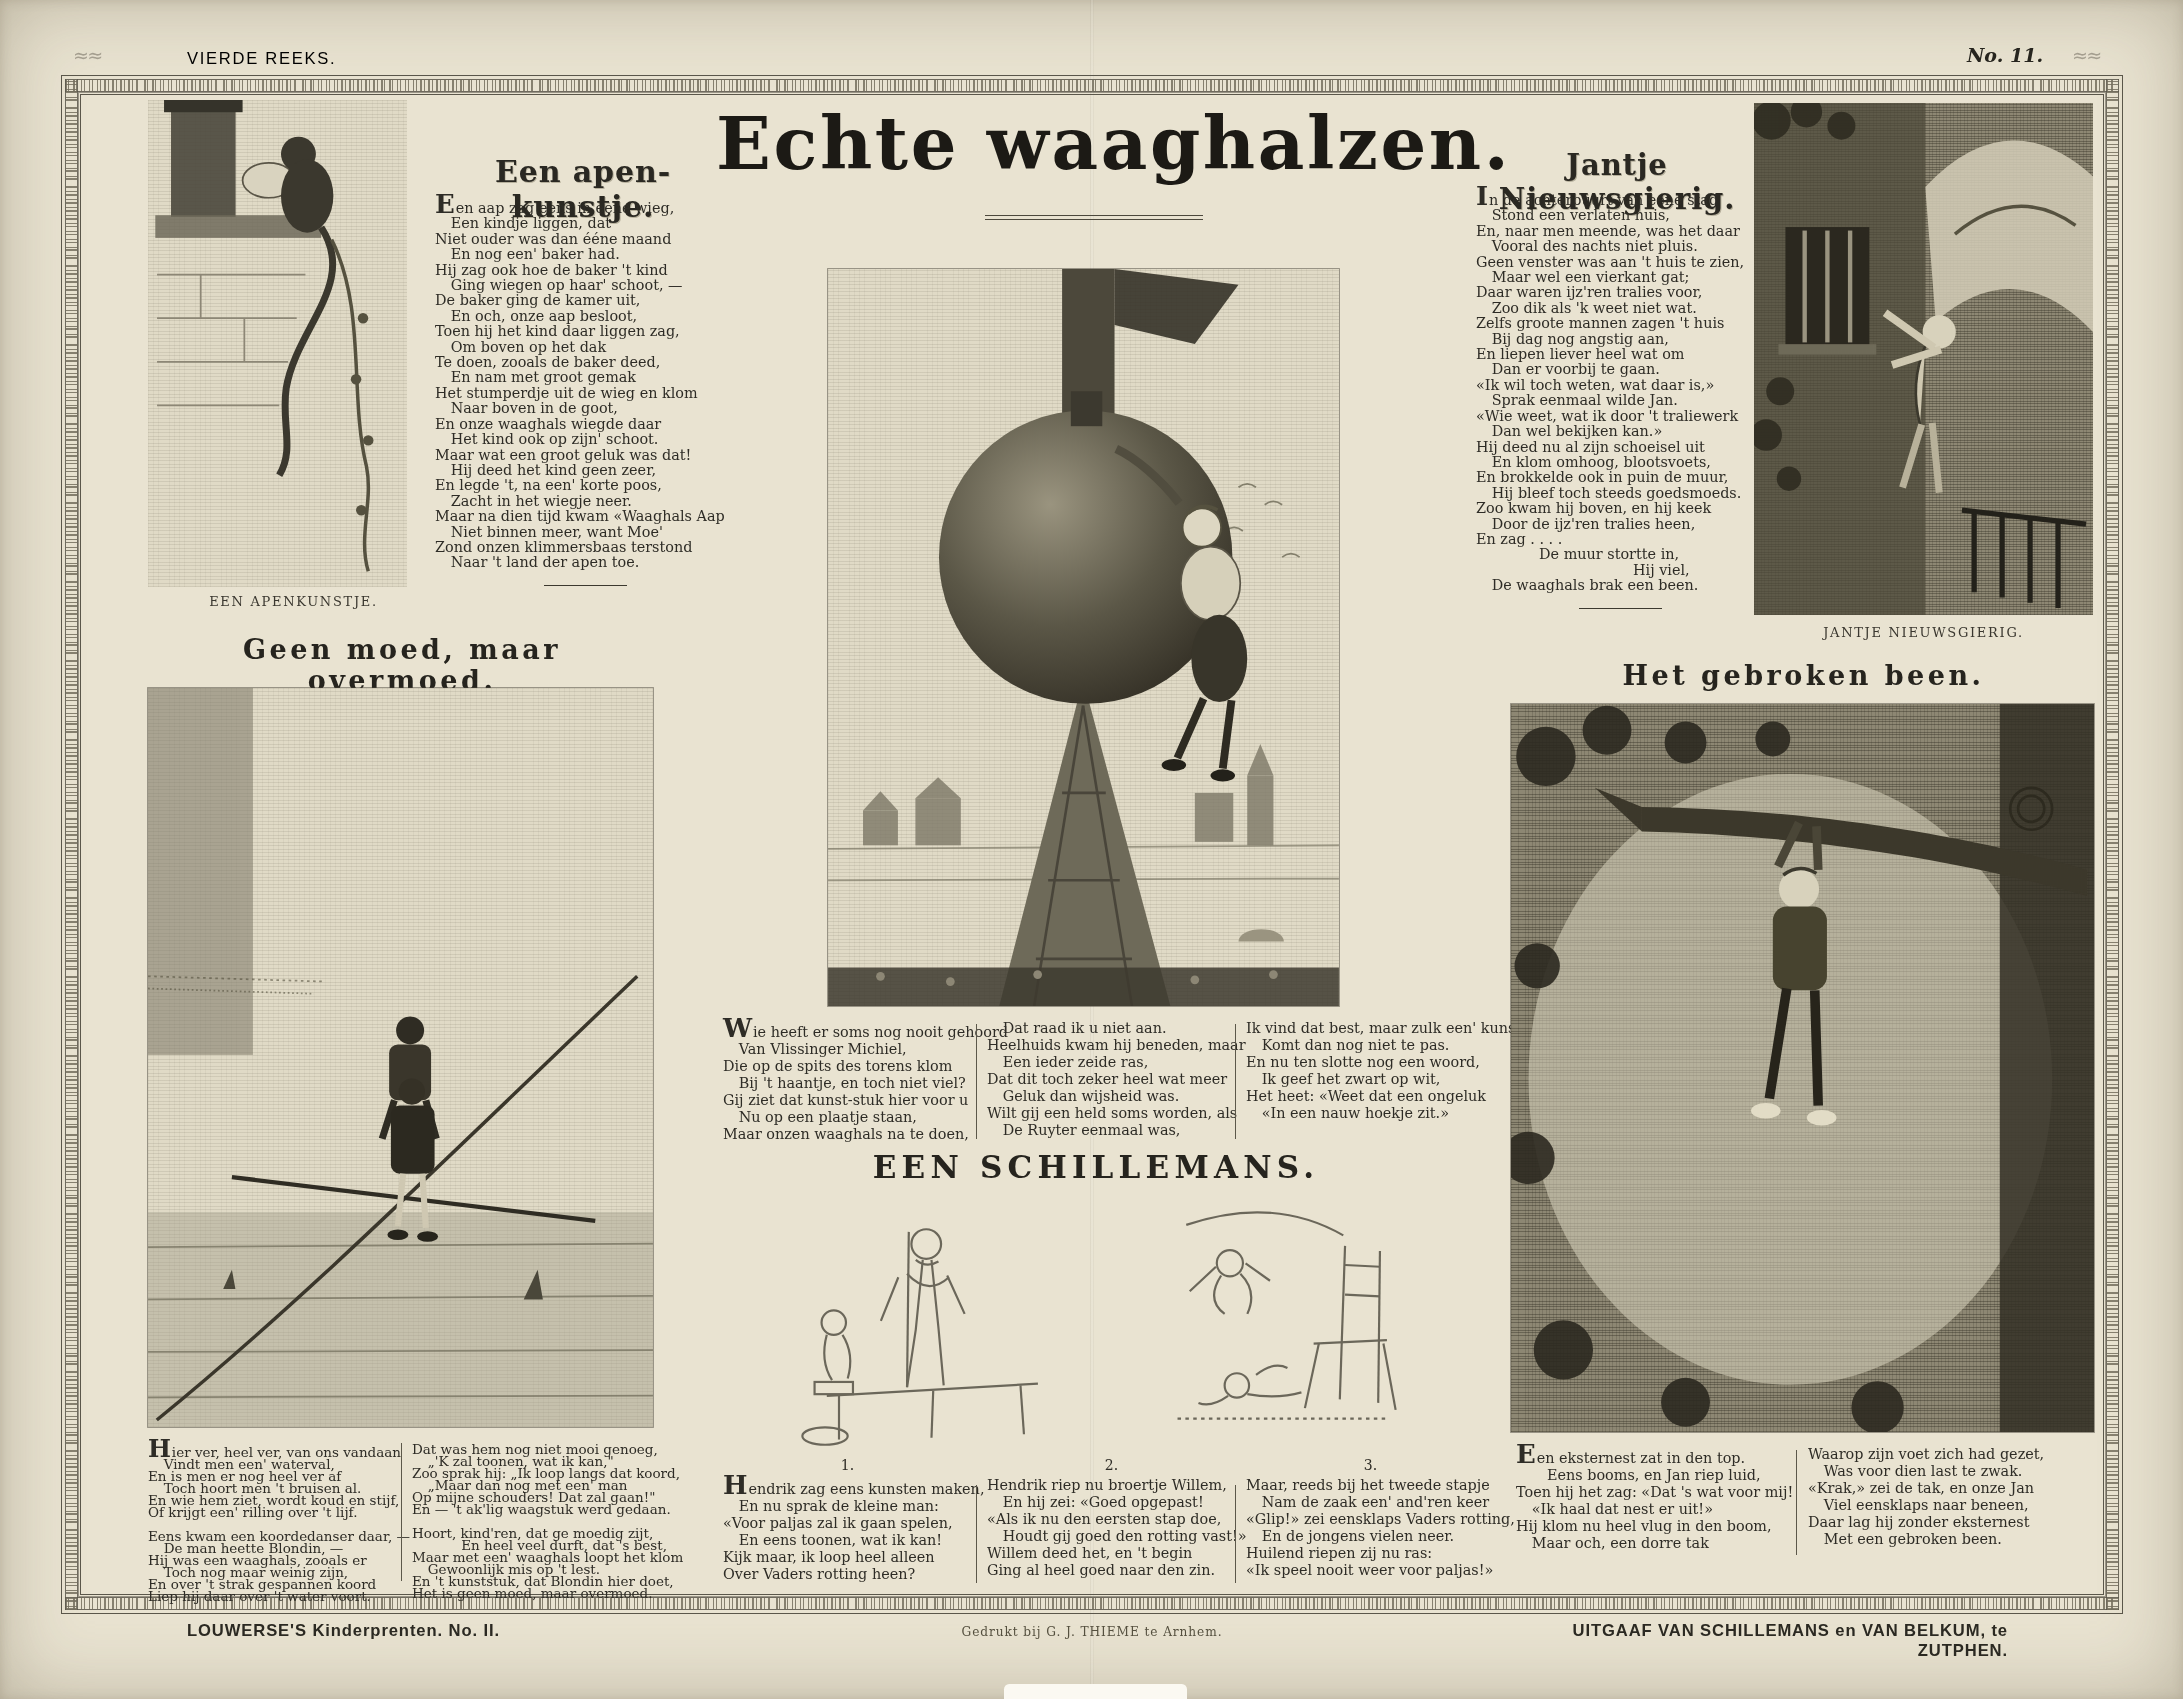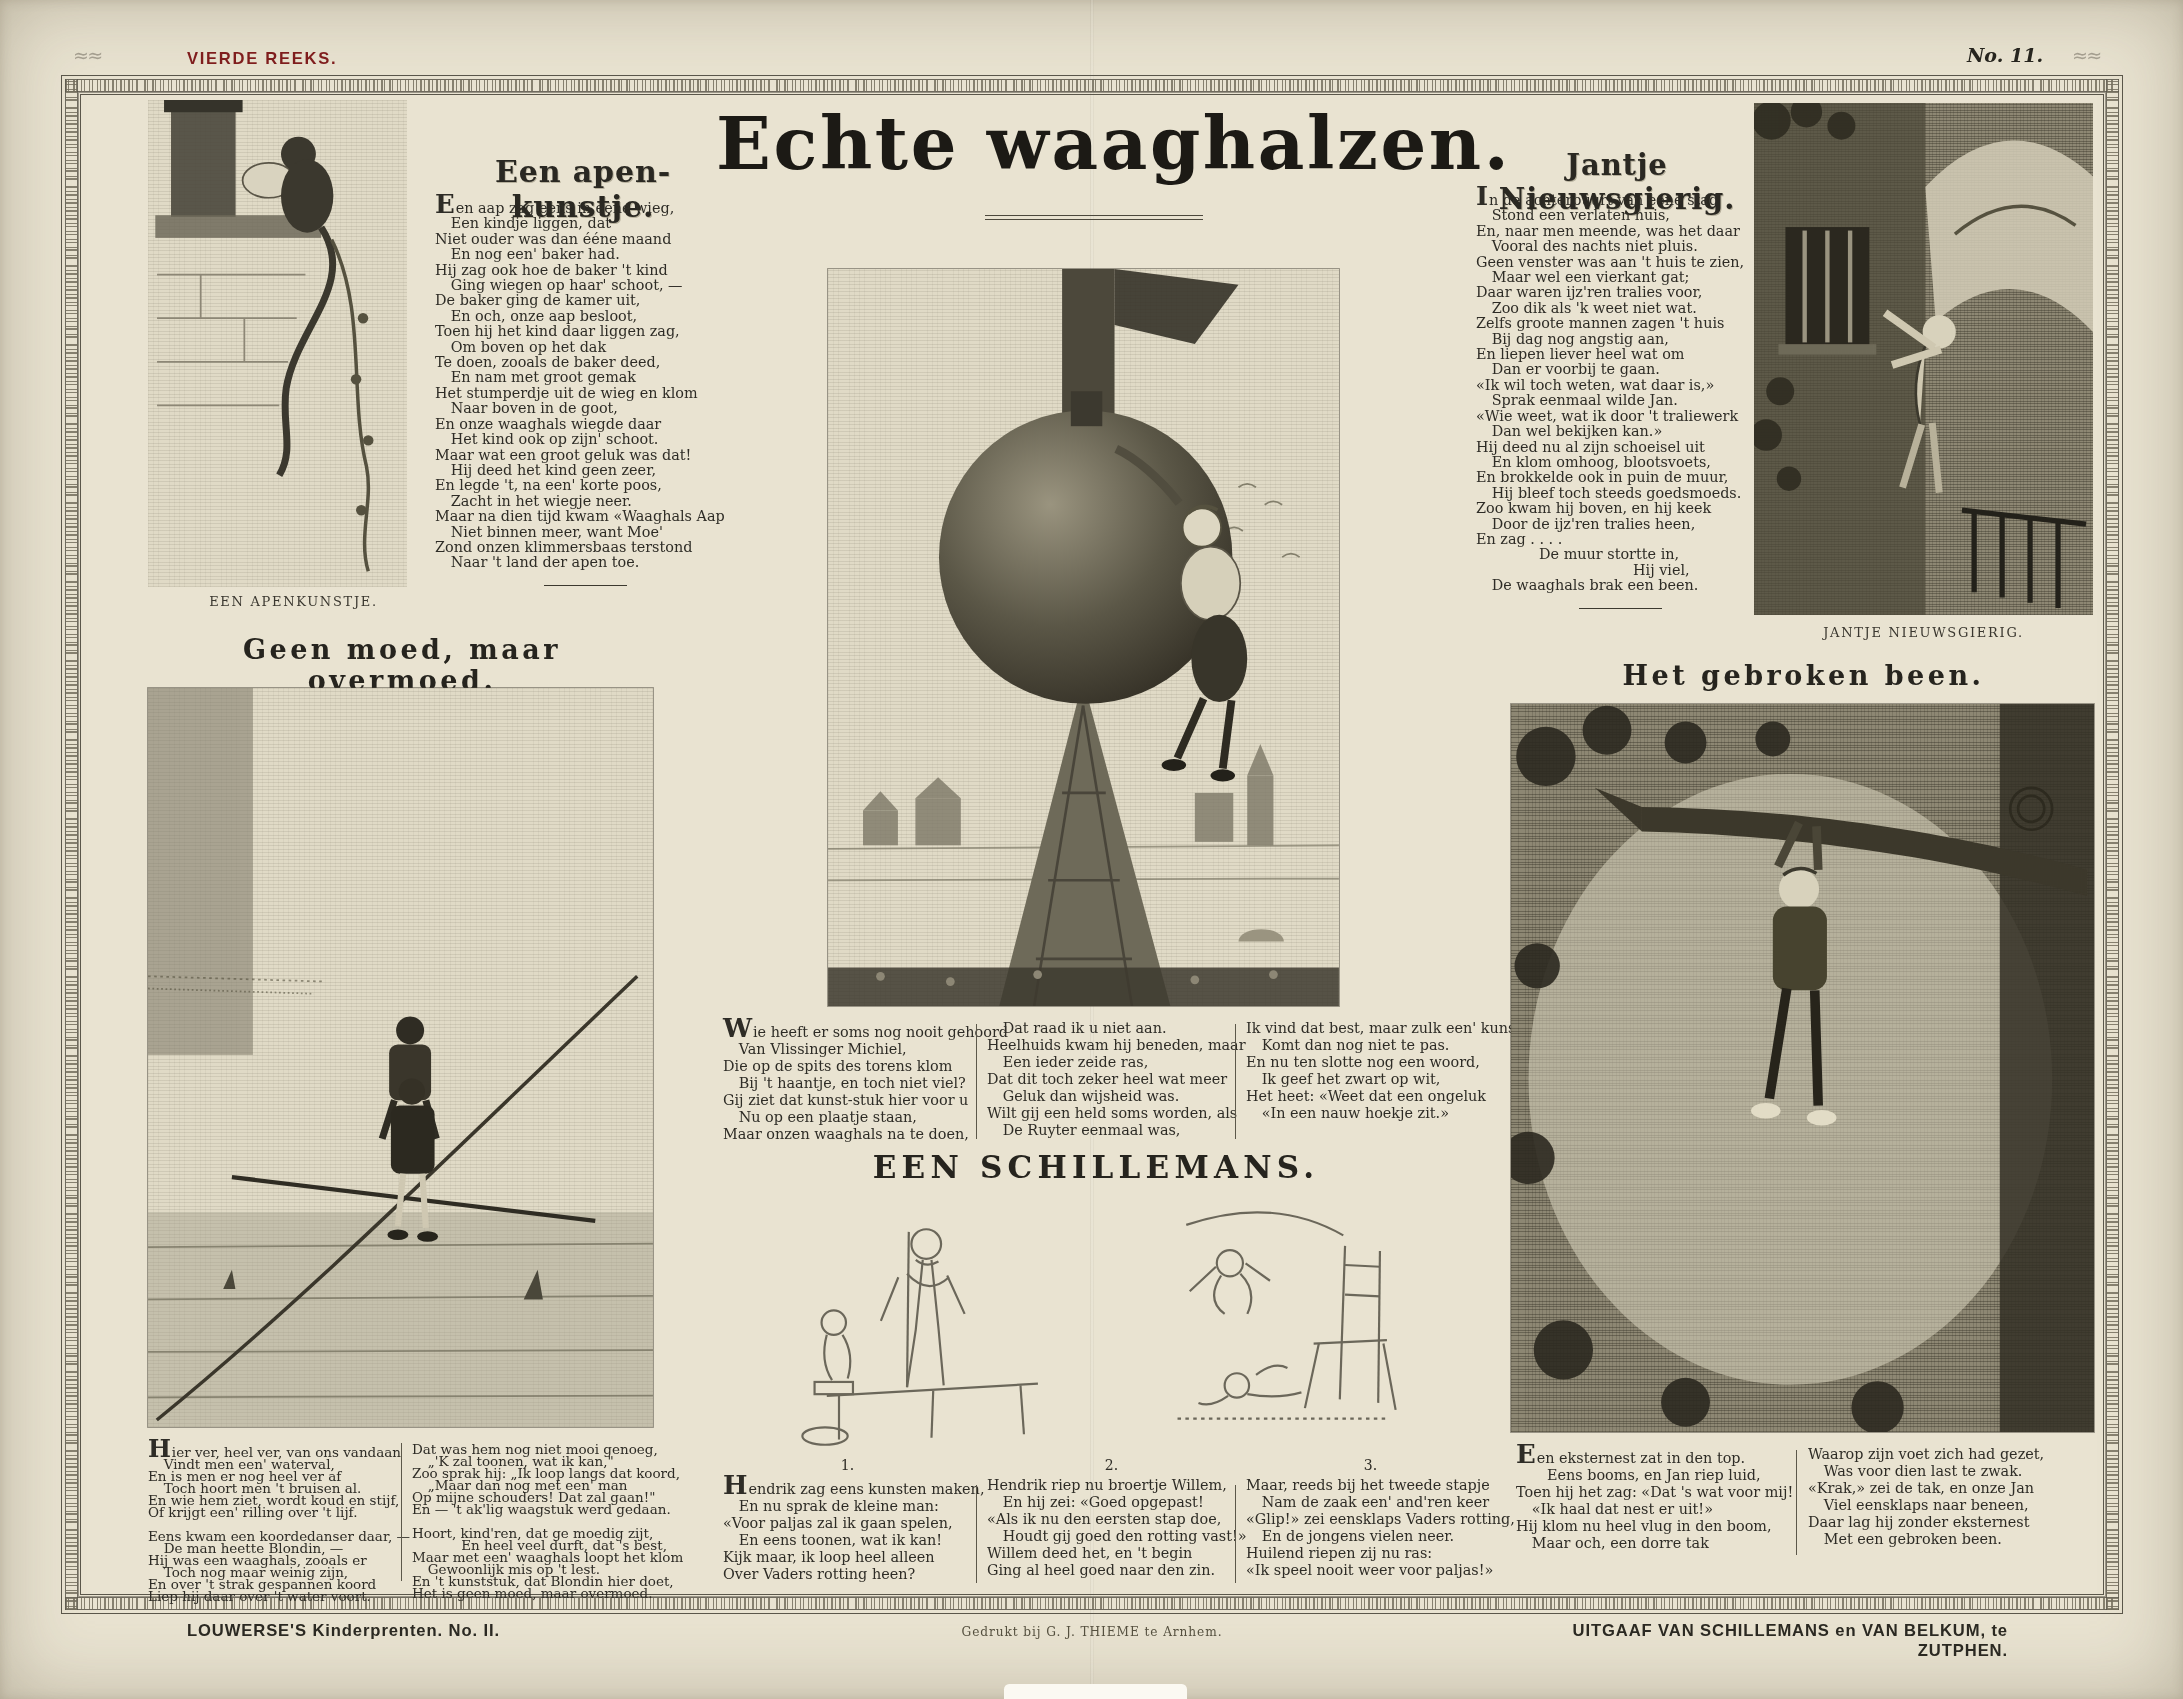--- a/index.html
+++ b/index.html
@@ -18,21 +18,21 @@
   .mt{top:2.6px}.mb{bottom:2.6px}
   .ml,.mr{top:2.6px;bottom:2.6px;width:11.4px;border-left:0.9px solid #5a564a;border-right:0.9px solid #5a564a;
         background:repeating-linear-gradient(0deg,#756f5e 0 1.7px,transparent 1.7px 3.5px,#756f5e 3.5px 4.4px,transparent 4.4px 7.9px);}
   .ml{left:2.6px}.mr{right:2.6px}
   .inner-rule{position:absolute;inset:18.3px;border:0.9px solid #5a564a;outline:0.9px solid rgba(90,86,74,.55);outline-offset:1.7px;}
 
   .abs{position:absolute;}
   .ctr{text-align:center;}
   .flourish{position:absolute;color:#8a8476;font-size:19px;letter-spacing:-1.7px;font-family:"DejaVu Sans",sans-serif;opacity:.7;}
 
-  .series{font-family:"Liberation Sans",sans-serif;font-weight:bold;font-size:16.6px;letter-spacing:1.7px;color:#7f1d1d;}
+  .series{font-family:"Liberation Sans",sans-serif;font-weight:normal;font-size:16.6px;letter-spacing:1.7px;color:#000000;}
   .issue-no{font-weight:bold;font-size:19px;color:#26241e;}
 
   .main-title{font-size:72px;font-weight:bold;letter-spacing:2.6px;color:#1c1a15;white-space:nowrap;}
   .title-rule{width:218px;border-top:1.7px solid #4c483c;border-bottom:0.9px solid #4c483c;height:2.6px;}
   .subtitle{font-size:27px;font-weight:bold;letter-spacing:1.7px;color:#33302a;text-shadow:0.9px 0.9px 0 rgba(120,112,92,.55);}
 
   .poem-title{font-size:30px;font-weight:bold;letter-spacing:0.9px;color:#2a2822;text-shadow:0.9px 0.9px 0 rgba(120,112,92,.45);}
   .sect-title{font-weight:bold;color:#26241e;}
   .caption{font-size:13px;letter-spacing:1.7px;color:#3a372f;}
 

